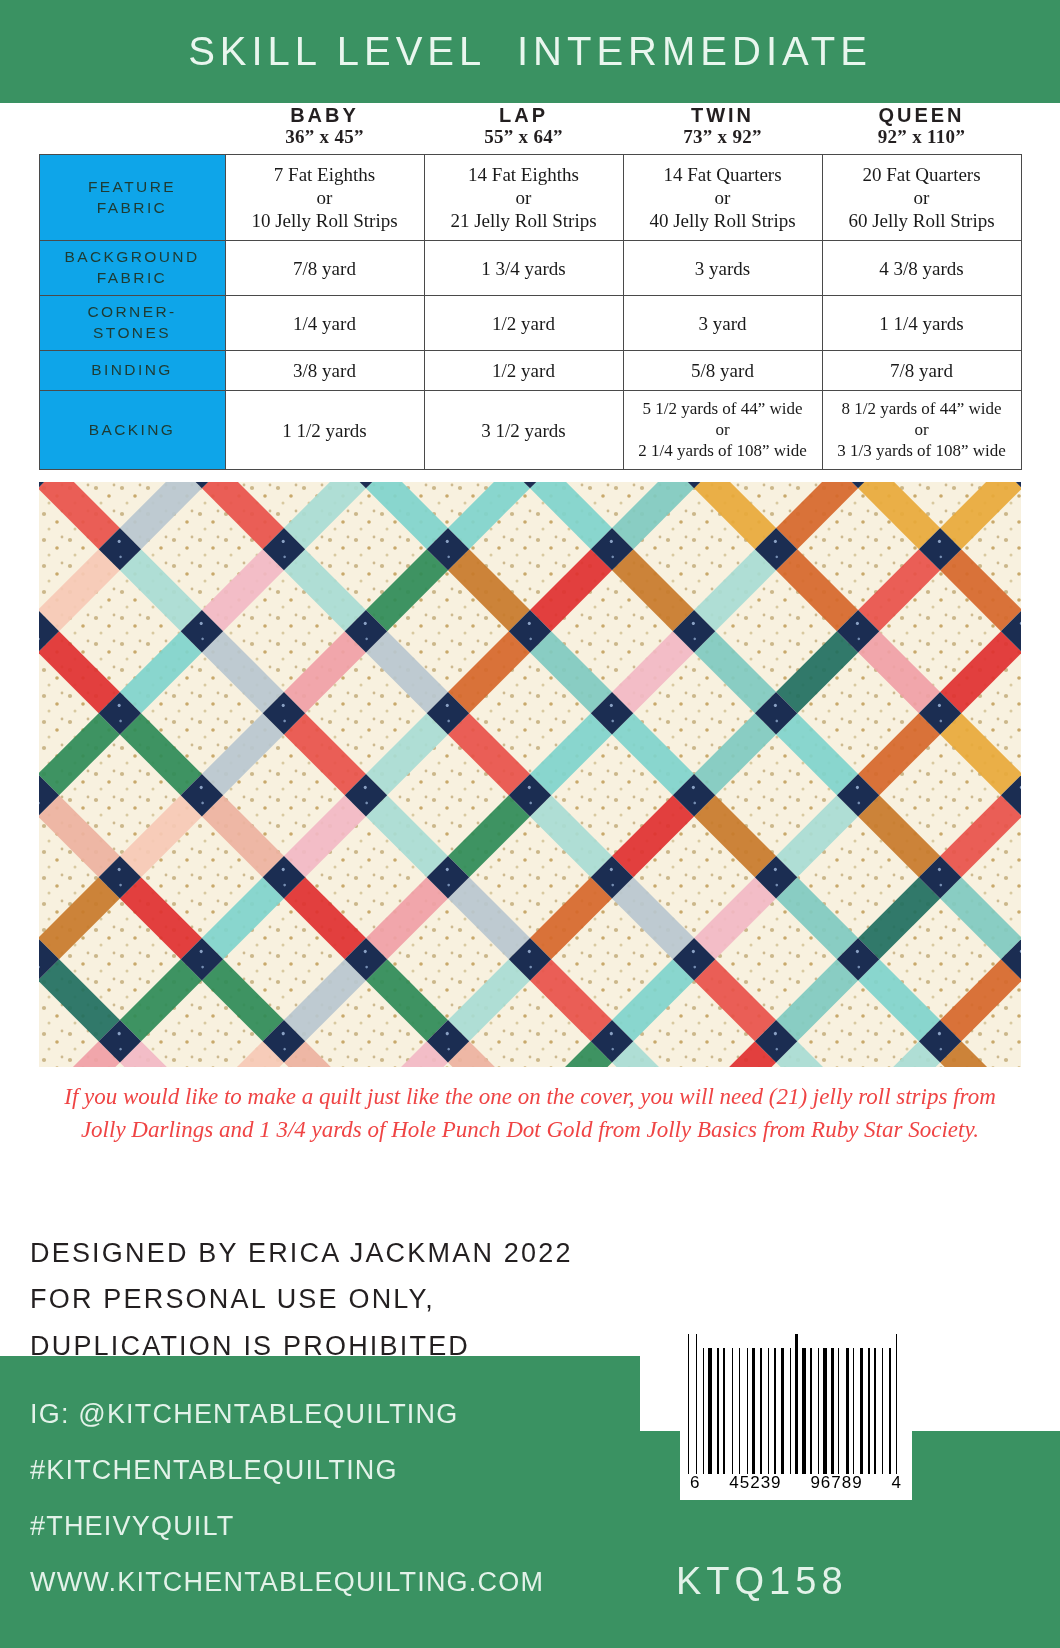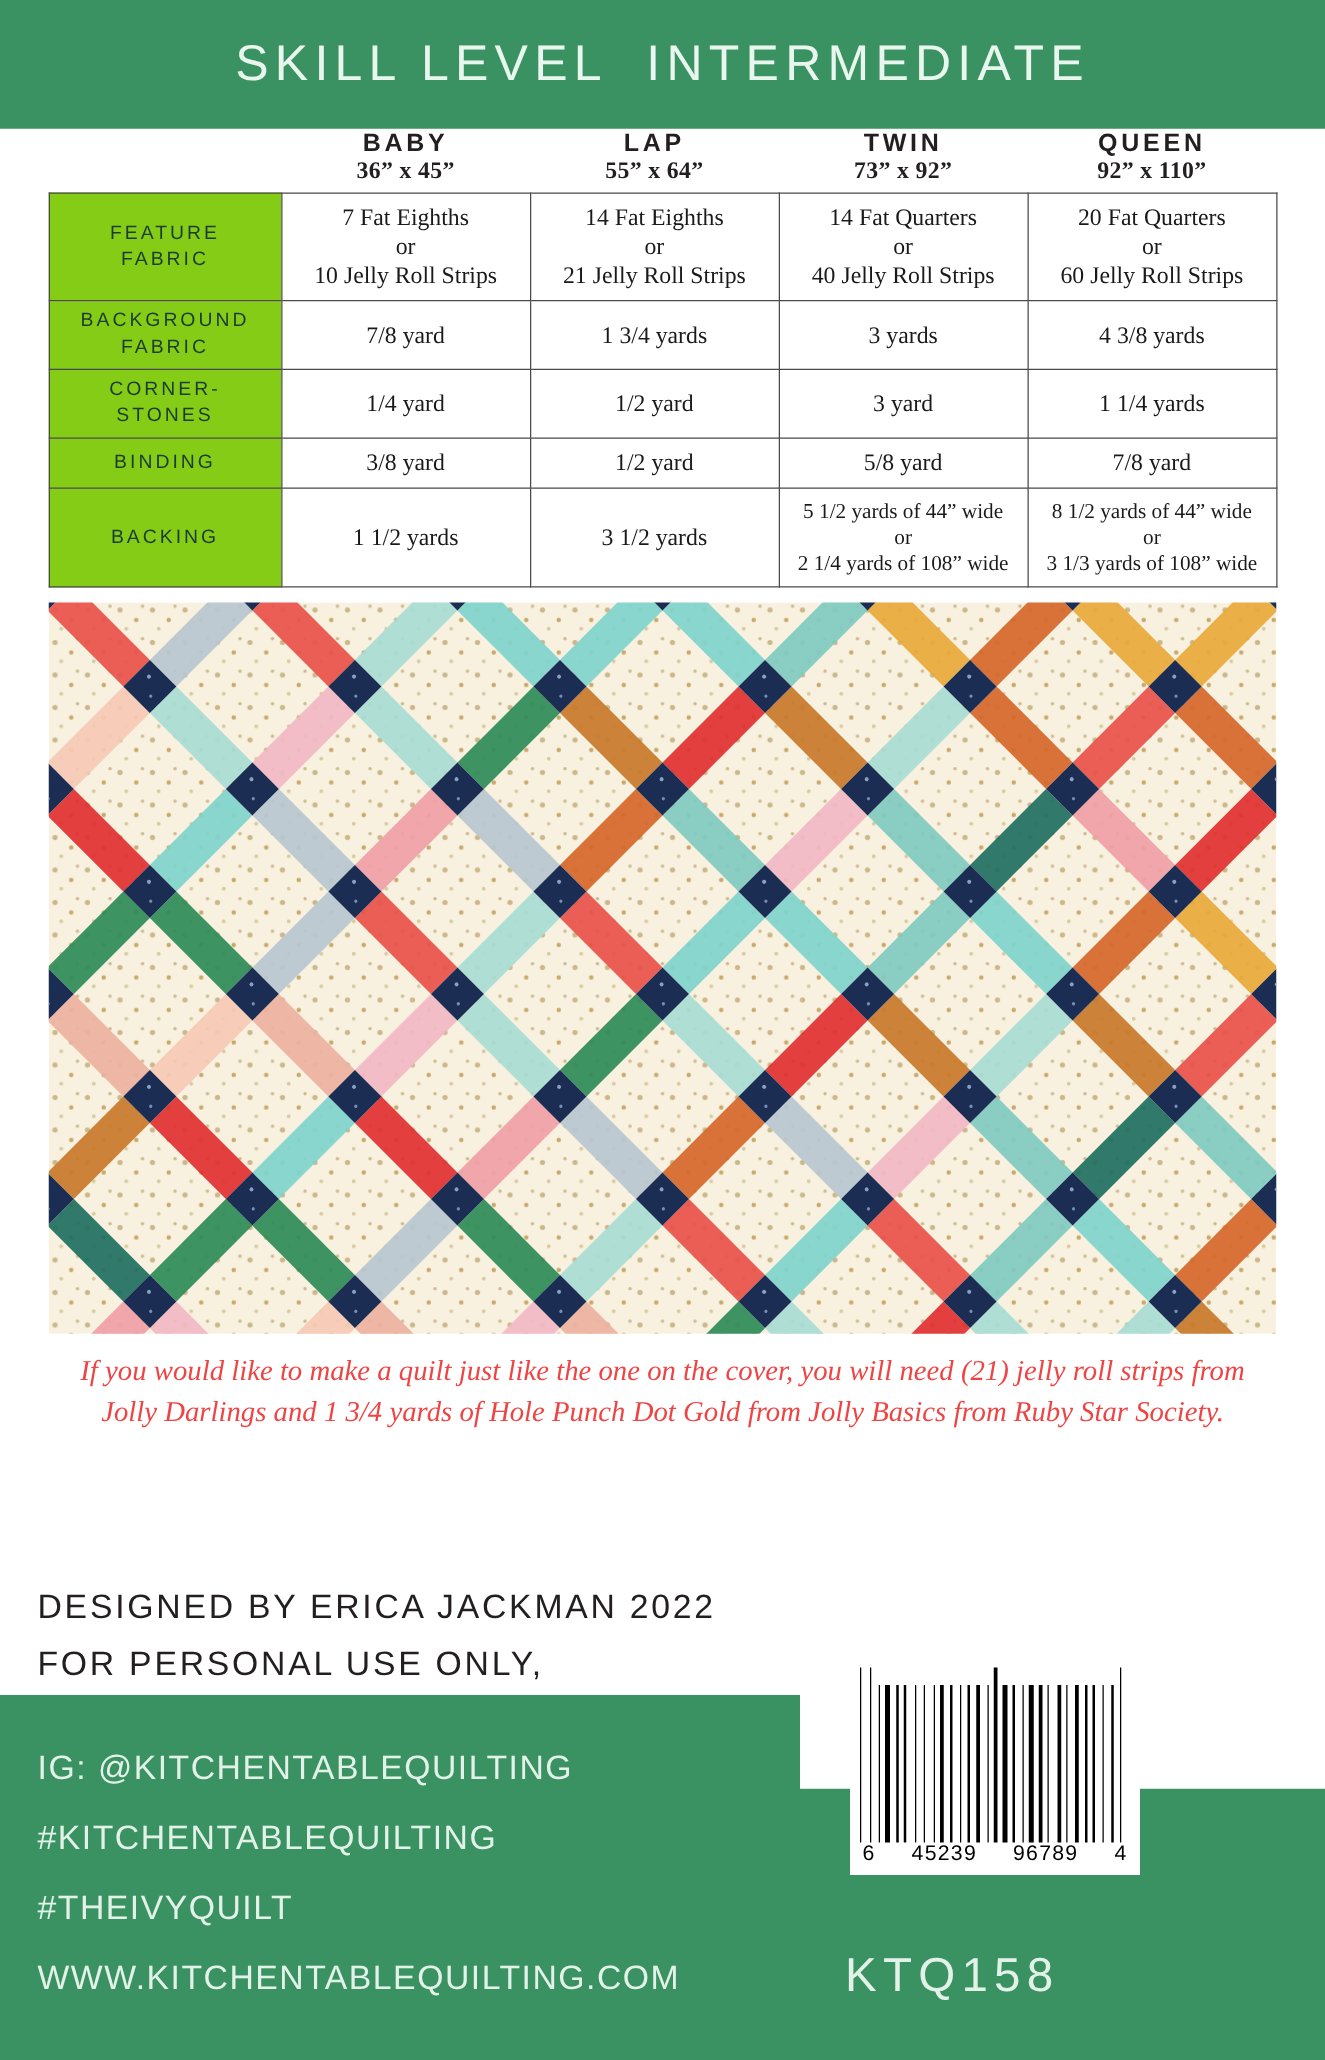--- a/index.html
+++ b/index.html
@@ -54,21 +54,21 @@
   }
   .hdr-name {
     font-size:20px; letter-spacing:3px; line-height:1.05;
   }
   .hdr-dim {
     font-family:"Liberation Serif", serif;
     font-size:19px; line-height:1.15; letter-spacing:0.3px;
   }
 
   td.rowlabel {
-    background:#84cc16;
+    background:#0ea5e9;
     border:1px solid #4a4a4a;
     text-align:center;
     color:#1e3b33;
     font-size:15.5px;
     letter-spacing:2.4px;
     line-height:1.35;
     padding:6px 2px;
   }
   td.val {
     border:1px solid #4a4a4a;
@@ -96,21 +96,21 @@
     font-style:italic;
     font-size:23px;
     line-height:1.42;
     color:#ef4444;
     text-align:center;
   }
 
   
   .credits {
     position:absolute;
-    left:30px; top:1262px;
+    left:30px; top:1230px;
     color:#231f20;
     font-size:27px;
     letter-spacing:2.2px;
     line-height:1.72;
   }
 
   
   .footer {
     position:absolute;
     left:0; top:1356px;

